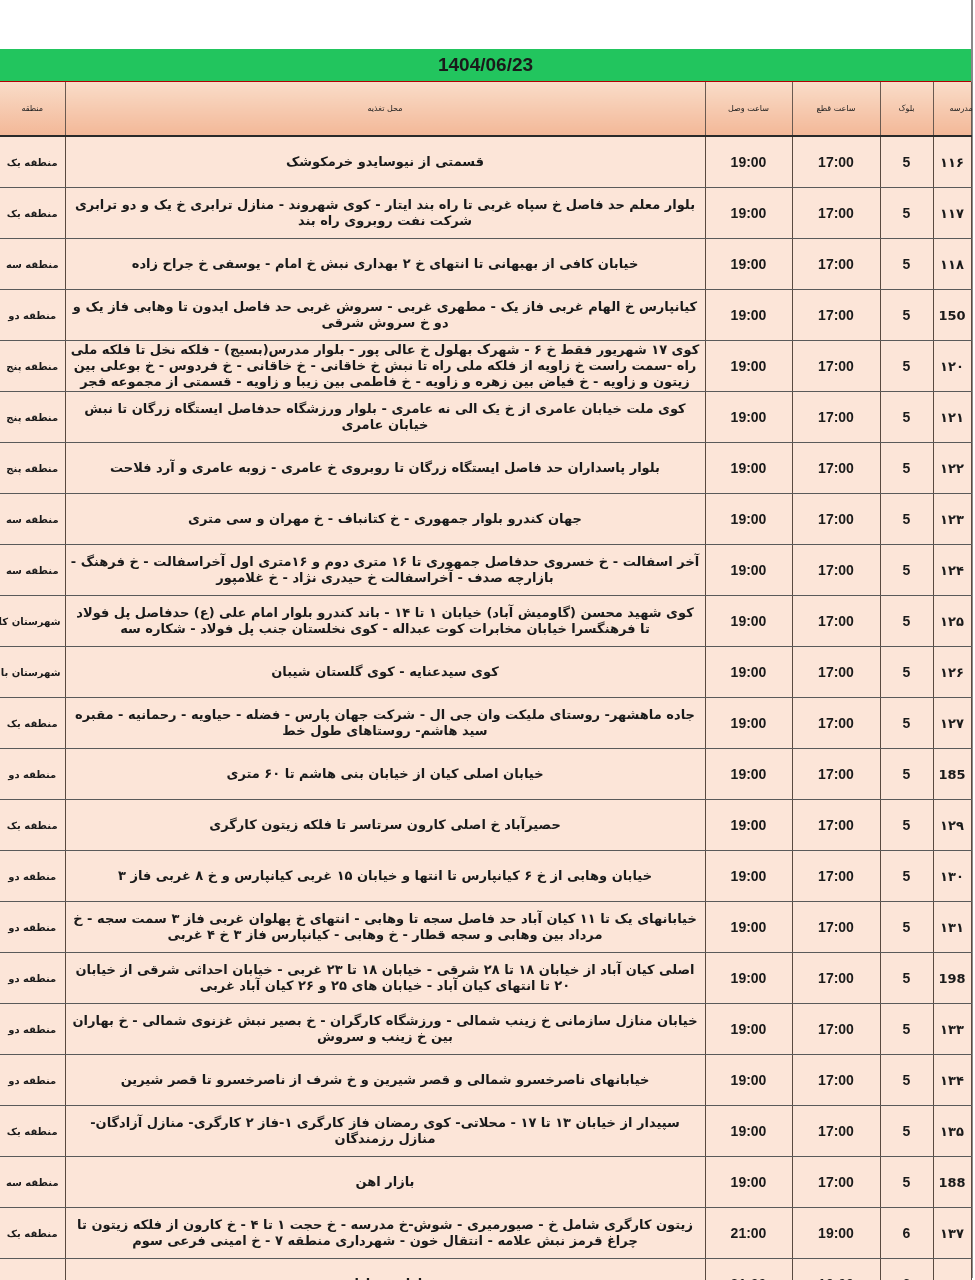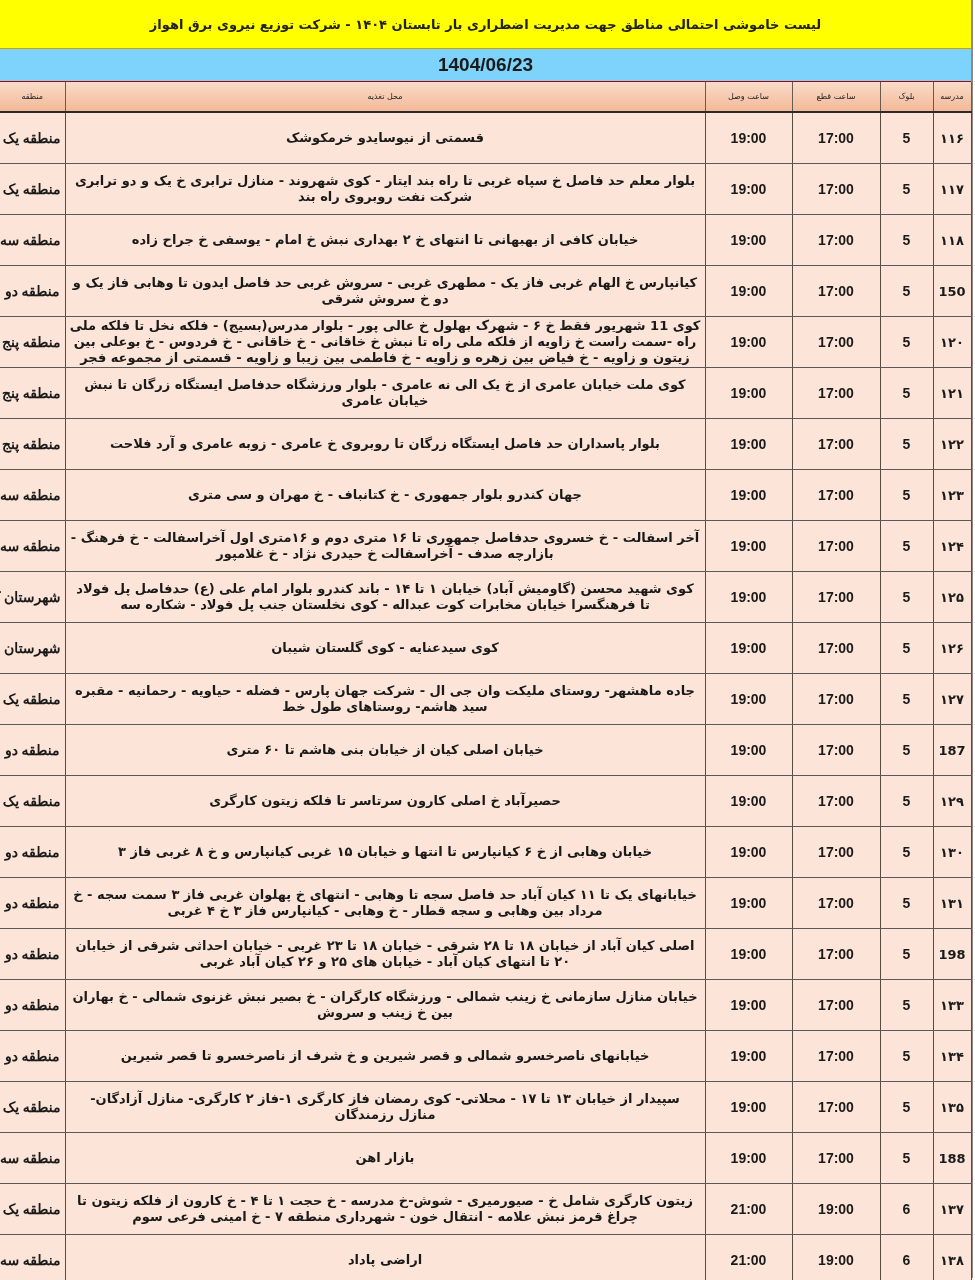--- a/index.html
+++ b/index.html
@@ -15,66 +15,65 @@
   }
   .title-bar {
     position: absolute; left: 0; top: 0; width: 971px; height: 48px;
     background: #ffff00;
     display: flex; align-items: center; justify-content: center;
     font-weight: bold; font-size: 13px; color: #222;
     border-bottom: 1px solid #c8a000;
   }
   .date-bar {
     position: absolute; left: 0; top: 49px; width: 971px; height: 32px;
-    background: #7dd3fc;
+    background: #22c55e;
     display: flex; align-items: center; justify-content: center;
     font-family: "Liberation Sans", sans-serif;
     font-weight: bold; font-size: 19px; color: #1a1a1a;
     border-bottom: 1px solid #b00000;
   }
   table.grid {
     position: absolute; left: 0; top: 82px;
     border-collapse: collapse;
     table-layout: fixed;
     width: 971px;
   }
   table.grid th {
     height: 21px;
     background: linear-gradient(to bottom, #f9dcc8 0%, #f3b898 100%);
     font-size: 8px; font-weight: normal; color: #222;
     border-right: 1px solid #6b5a50;
     border-bottom: 2px solid #2a2a2a;
-    padding: 4px;
+    padding: 16px;
     text-align: center;
   }
   table.grid td {
     height: 50px;
     background: #fce5d8;
     border-right: 1px solid #5a4a40;
     border-bottom: 1px solid #5a5a5a;
     text-align: center;
     padding: 0 4px;
     color: #1a1a1a;
   }
-  td.region { font-size: 14px; font-weight: bold; white-space: nowrap; overflow: hidden; text-align: right; direction: rtl; padding: 0; font-family: Liberation Serif, serif; }
+  td.region { font-size: 10px; font-weight: bold; white-space: nowrap; overflow: hidden; text-align: right; direction: rtl; padding: 0; }
   td.loc { font-size: 13px; font-weight: bold; direction: rtl; line-height: 16px; }
   td.time, td.block { font-family: "Liberation Sans", sans-serif; font-size: 14px; font-weight: bold; }
   td.rownum { font-size: 13px; font-weight: bold; direction: rtl; }
   col.c-region { width: 65px; }
   col.c-loc { width: 640px; }
   col.c-on { width: 87px; }
   col.c-off { width: 88px; }
   col.c-block { width: 53px; }
   col.c-row { width: 38px; }
 </style>
 </head>
 <body>
 
 <div class="sheet">
-  <div class="title-bar">لیست خاموشی احتمالی مناطق جهت مدیریت اضطراری بار تابستان ۱۴۰۴ - شرکت توزیع نیروی برق اهواز</div>
   <div class="date-bar">1404/06/23</div>
 
   <table class="grid">
     <colgroup>
       <col class="c-region">
         <col class="c-loc">
         <col class="c-on">
         <col class="c-off">
         <col class="c-block">
         <col class="c-row">
@@ -117,21 +116,21 @@
         <tr>
           <td class="region">منطقه دو</td>
           <td class="loc">کیانپارس خ الهام غربی فاز یک - مطهری غربی - سروش غربی حد فاصل ایدون تا وهابی فاز یک و دو خ سروش شرقی</td>
           <td class="time">19:00</td>
           <td class="time">17:00</td>
           <td class="block">5</td>
           <td class="rownum">150</td>
         </tr>
         <tr>
           <td class="region">منطقه پنج</td>
-          <td class="loc">کوی 11 شهریور فقط خ ۶ - شهرک بهلول خ عالی پور - بلوار مدرس(بسیج) - فلکه نخل تا فلکه ملی راه -سمت راست خ زاویه از فلکه ملی راه تا نبش خ خاقانی - خ خاقانی - خ فردوس - خ بوعلی بین زیتون و زاویه - خ فیاض بین زهره و زاویه - خ فاطمی بین زیبا و زاویه - قسمتی از مجموعه فجر</td>
+          <td class="loc">کوی ۱۷ شهریور فقط خ ۶ - شهرک بهلول خ عالی پور - بلوار مدرس(بسیج) - فلکه نخل تا فلکه ملی راه -سمت راست خ زاویه از فلکه ملی راه تا نبش خ خاقانی - خ خاقانی - خ فردوس - خ بوعلی بین زیتون و زاویه - خ فیاض بین زهره و زاویه - خ فاطمی بین زیبا و زاویه - قسمتی از مجموعه فجر</td>
           <td class="time">19:00</td>
           <td class="time">17:00</td>
           <td class="block">5</td>
           <td class="rownum">۱۲۰</td>
         </tr>
         <tr>
           <td class="region">منطقه پنج</td>
           <td class="loc">کوی ملت خیابان عامری از خ یک الی نه عامری - بلوار ورزشگاه حدفاصل ایستگاه زرگان تا نبش خیابان عامری</td>
           <td class="time">19:00</td>
           <td class="time">17:00</td>
@@ -185,21 +184,21 @@
           <td class="time">17:00</td>
           <td class="block">5</td>
           <td class="rownum">۱۲۷</td>
         </tr>
         <tr>
           <td class="region">منطقه دو</td>
           <td class="loc">خیابان اصلی کیان از خیابان بنی هاشم تا ۶۰ متری</td>
           <td class="time">19:00</td>
           <td class="time">17:00</td>
           <td class="block">5</td>
-          <td class="rownum">187</td>
+          <td class="rownum">185</td>
         </tr>
         <tr>
           <td class="region">منطقه یک</td>
           <td class="loc">حصیرآباد خ اصلی کارون سرتاسر تا فلکه زیتون کارگری</td>
           <td class="time">19:00</td>
           <td class="time">17:00</td>
           <td class="block">5</td>
           <td class="rownum">۱۲۹</td>
         </tr>
         <tr>

